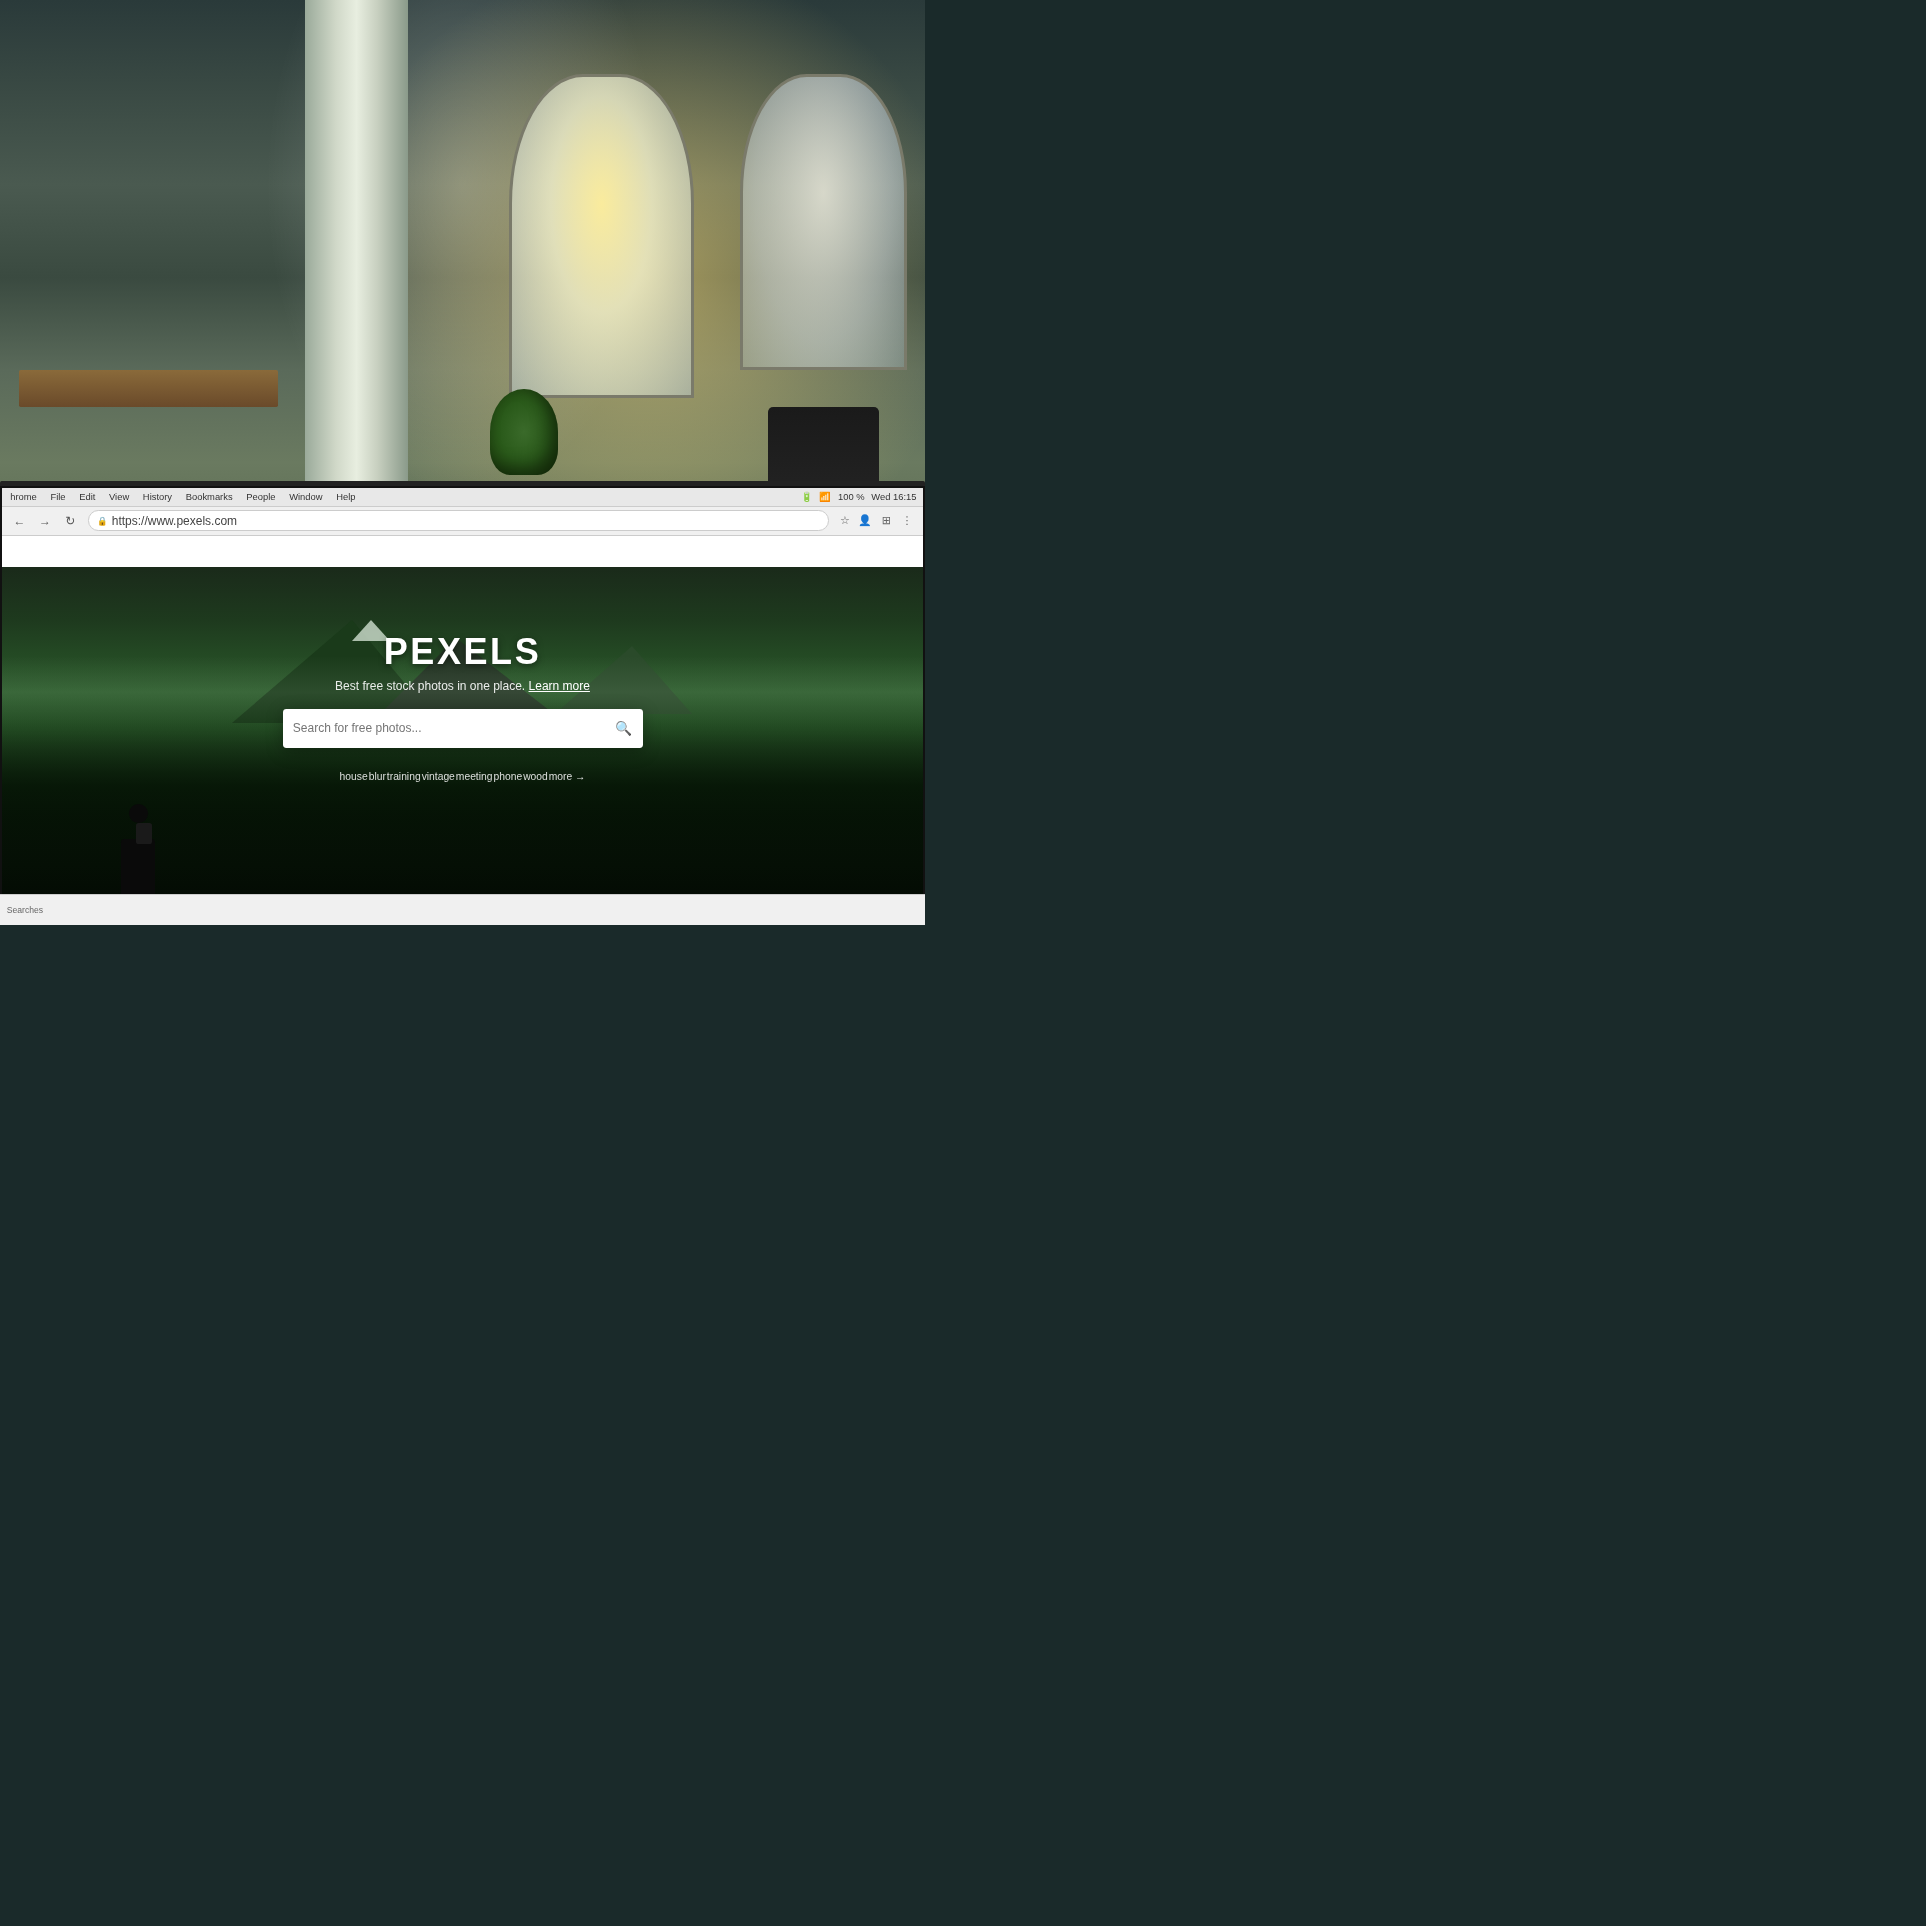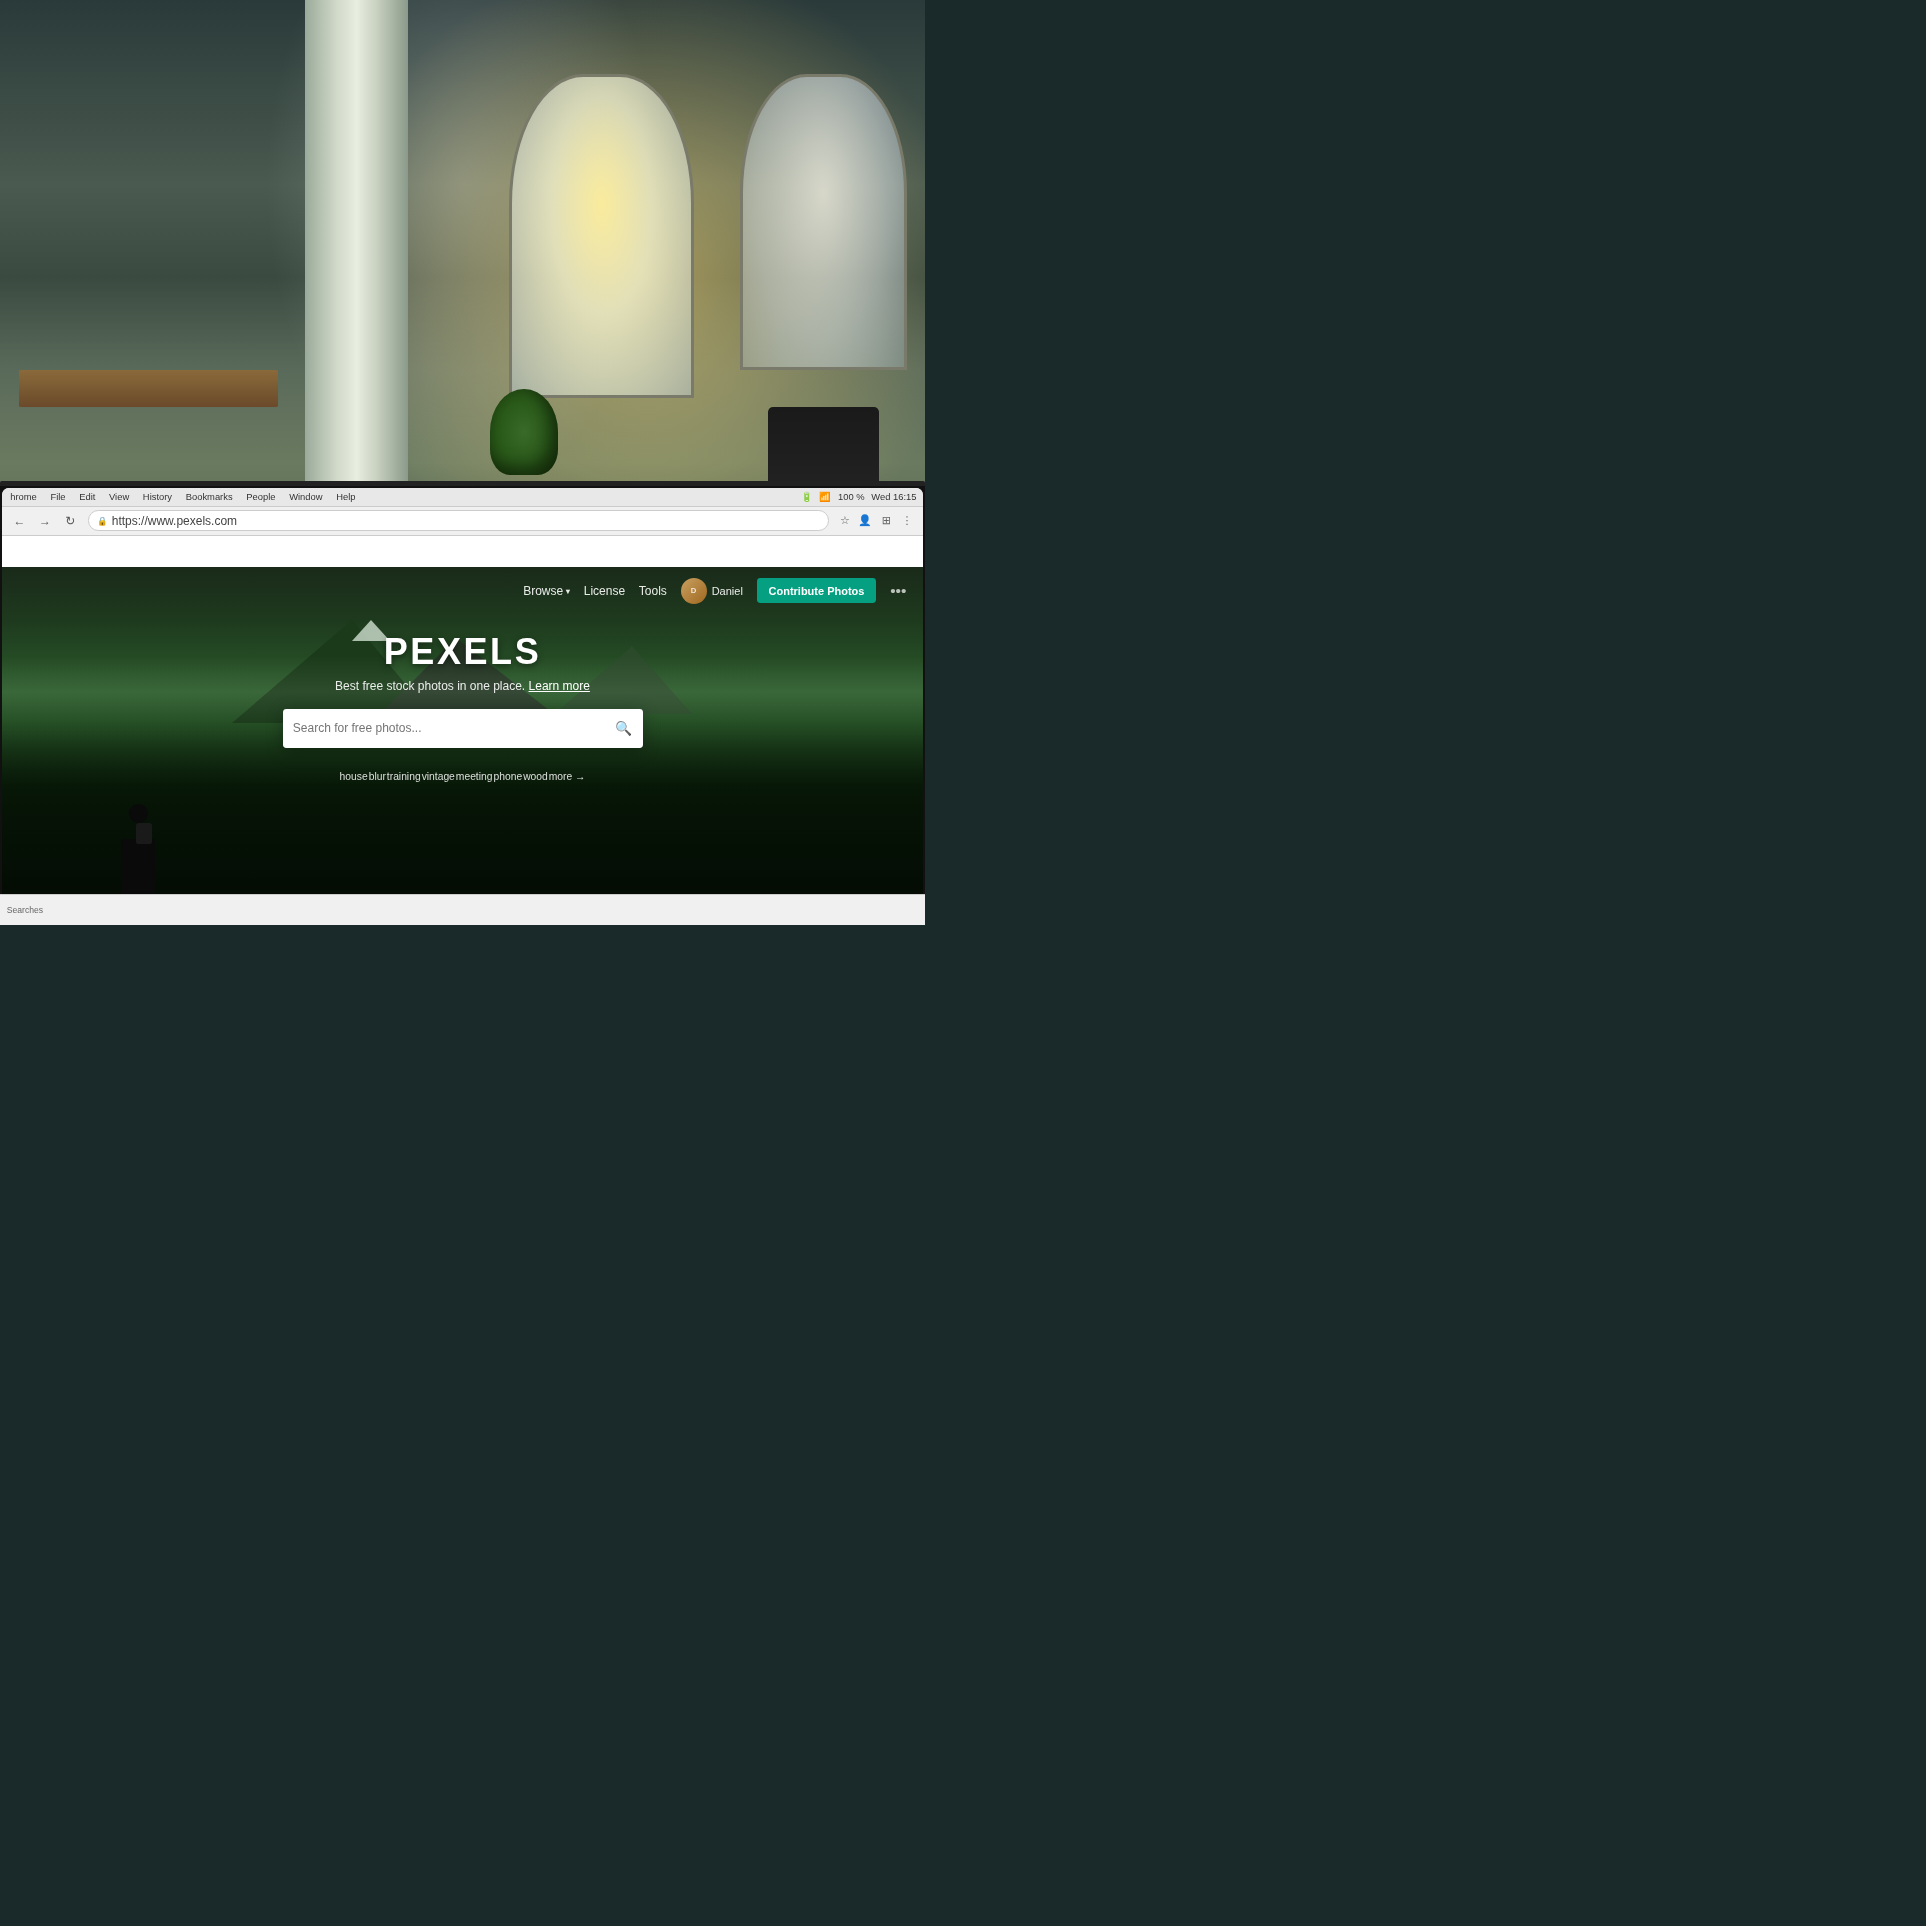--- a/index.html
+++ b/index.html
@@ -92,21 +92,21 @@
       height: 100%;
       background: #111;
       border-top: 5.1px solid #222;
       border-radius: 1.7px 1.7px 0 0;
     }
     .monitor-screen {
       position: absolute;
       top: 1.7px; left: 1.7px; right: 1.7px; bottom: 0;
       background: #fff;
       overflow: hidden;
-      border-radius: 7px;
+      border-radius: 1px;
     }
     .tab-bar {
       height: 31px;
       background: #dde1e6;
       display: flex;
       align-items: flex-end;
       padding: 0 68px 0 86px;
       font-size: 10.3px;
       color: #333;
     }
@@ -480,41 +480,20 @@
 
           <div class="fog"></div>
 
           <div class="hero-person">
             <div class="person-head"></div>
             <div class="person-body"></div>
             <div class="person-backpack"></div>
           </div>
         </div>
 
-        <div class="pexels-nav">
-          <div class="pexels-nav-right">
-            <span class="nav-link nav-link-dropdown">
-              <span>Browse</span>
-            </span>
-            <span class="nav-link">
-              <span>License</span>
-            </span>
-            <span class="nav-link">
-              <span>Tools</span>
-            </span>
-            <div style="display:flex;align-items:center;gap:5.1px;">
-              <div class="nav-avatar">
-                <span style="font-size:7.7px;color:rgba(255,255,255,0.8);">D</span>
-              </div>
-              <span class="nav-user-name">Daniel</span>
-            </div>
-            <button class="contribute-btn">Contribute Photos</button>
-            <span class="nav-more">•••</span>
-          </div>
-        </div>
 
         <div class="hero-content">
           <h1 class="hero-title">PEXELS</h1>
           <p class="hero-subtitle">
             <span>Best free stock photos in one place.</span>
             <a href="#">Learn more</a>
           </p>
           <div class="search-bar">
             <input class="search-input" type="text" readonly="" placeholder="Search for free photos..." style="">
             <button class="search-icon-btn">🔍</button>

